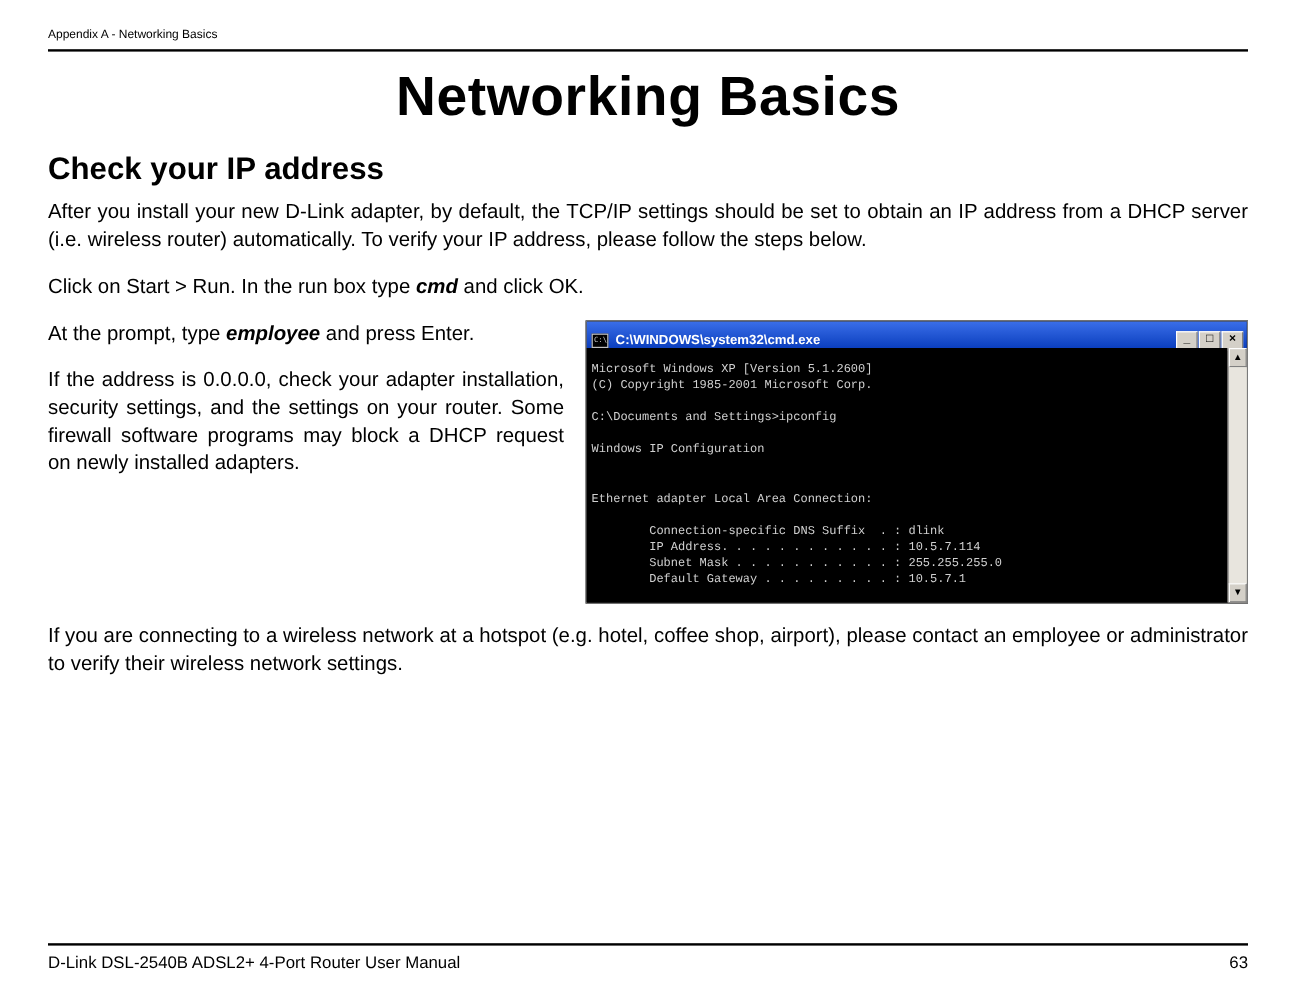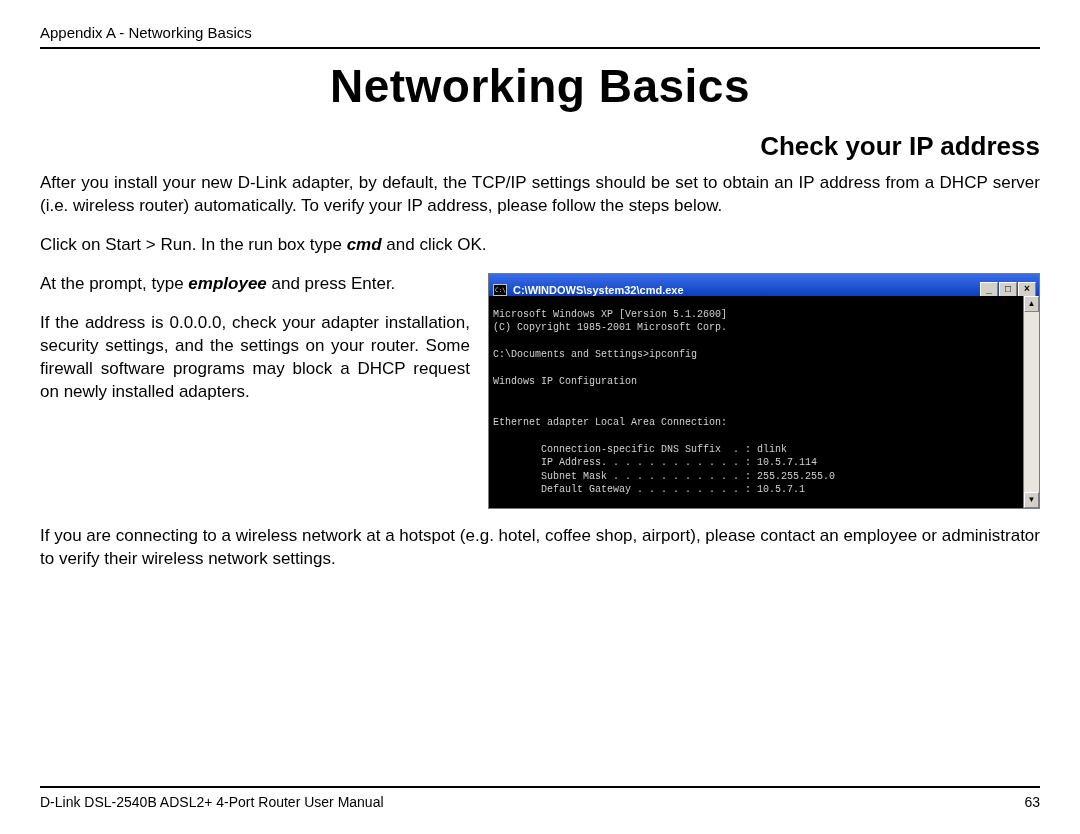--- a/index.html
+++ b/index.html
@@ -6,42 +6,41 @@
   body {
     width: 1080px;
     height: 834px;
     background: #fff;
     font-family: Arial, Helvetica, sans-serif;
     color: #000;
     position: relative;
     padding: 24px 40px 0 40px;
   }
   .header-line {
-    font-size: 15px;
+    font-size: 10px;
     margin-bottom: 6px;
   }
   .hr {
     border: none;
     border-top: 2px solid #000;
     margin: 0 0 10px 0;
   }
   .page-title {
     text-align: center;
     font-family: "Arial Narrow", Arial, sans-serif;
     font-stretch: condensed;
     font-weight: 700;
     font-size: 46px;
     letter-spacing: 0.5px;
     margin: 6px 0 18px 0;
   }
   .section-title {
     font-size: 26px;
     font-weight: 700;
     margin-bottom: 10px;
-    text-align: right;
   }
   .body-text {
     font-size: 17px;
     line-height: 1.35;
     margin-bottom: 16px;
     text-align: justify;
   }
   .two-col {
     display: flex;
     gap: 18px;

